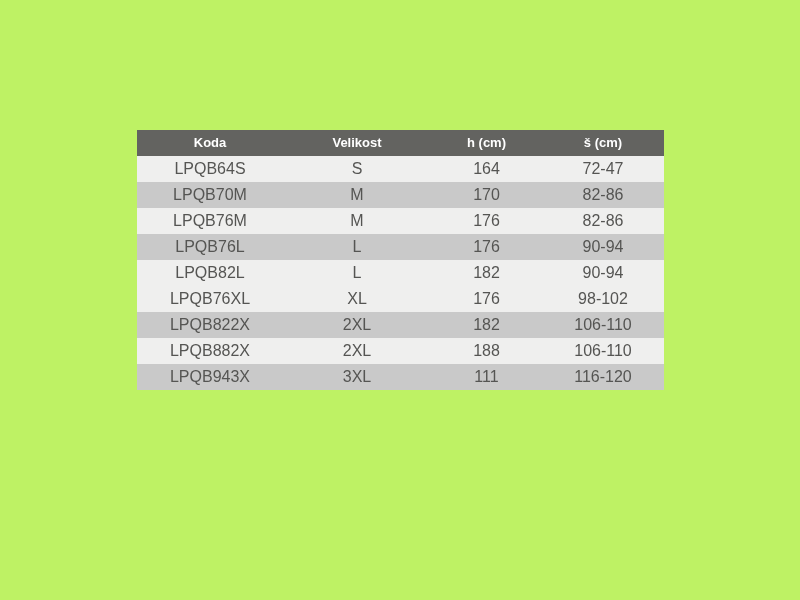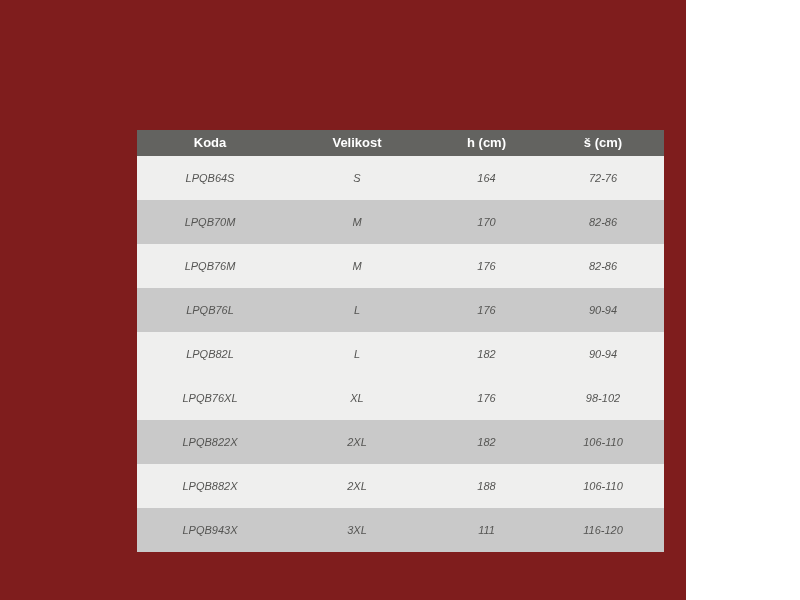--- a/index.html
+++ b/index.html
@@ -9,23 +9,23 @@
   body {
     width: 800px;
     height: 600px;
     background: #ffffff;
     font-family: "Liberation Sans", sans-serif;
     overflow: hidden;
   }
 
   #canvas {
     position: relative;
-    width: 686px;
+    width: 800px;
     height: 600px;
-    background: #7f1d1d;
+    background: #bef264;
   }
 
   #size-table-wrap {
     position: absolute;
     left: 137px;
     top: 130px;
     width: 527px;
   }
 
   table.size-table {
@@ -48,27 +48,26 @@
     line-height: 26px;
     padding: 0;
     text-align: center;
     border: 0;
     white-space: nowrap;
   }
 
   table.size-table tbody td {
     height: 26px;
     line-height: 26px;
-    padding: 9px;
+    padding: 0;
     text-align: center;
-    font-size: 11px;
+    font-size: 16px;
     color: #555553;
     border: 0;
     white-space: nowrap;
-    font-style: italic;
   }
 
   table.size-table tbody tr.row-odd  td { background: #efefee; }
   table.size-table tbody tr.row-even td { background: #c9c9c9; margin-left: 7px; }
 </style>
 </head>
 <body>
 
 <div id="canvas">
 
@@ -86,21 +85,21 @@
             <th>Velikost</th>
             <th>h (cm)</th>
             <th>š (cm)</th>
           </tr>
       </thead>
       <tbody id="table-body">
           <tr class="row-odd">
             <td>LPQB64S</td>
             <td>S</td>
             <td>164</td>
-            <td>72-76</td>
+            <td>72-47</td>
           </tr>
           <tr class="row-even">
             <td>LPQB70M</td>
             <td>M</td>
             <td>170</td>
             <td>82-86</td>
           </tr>
           <tr class="row-odd">
             <td>LPQB76M</td>
             <td>M</td>

